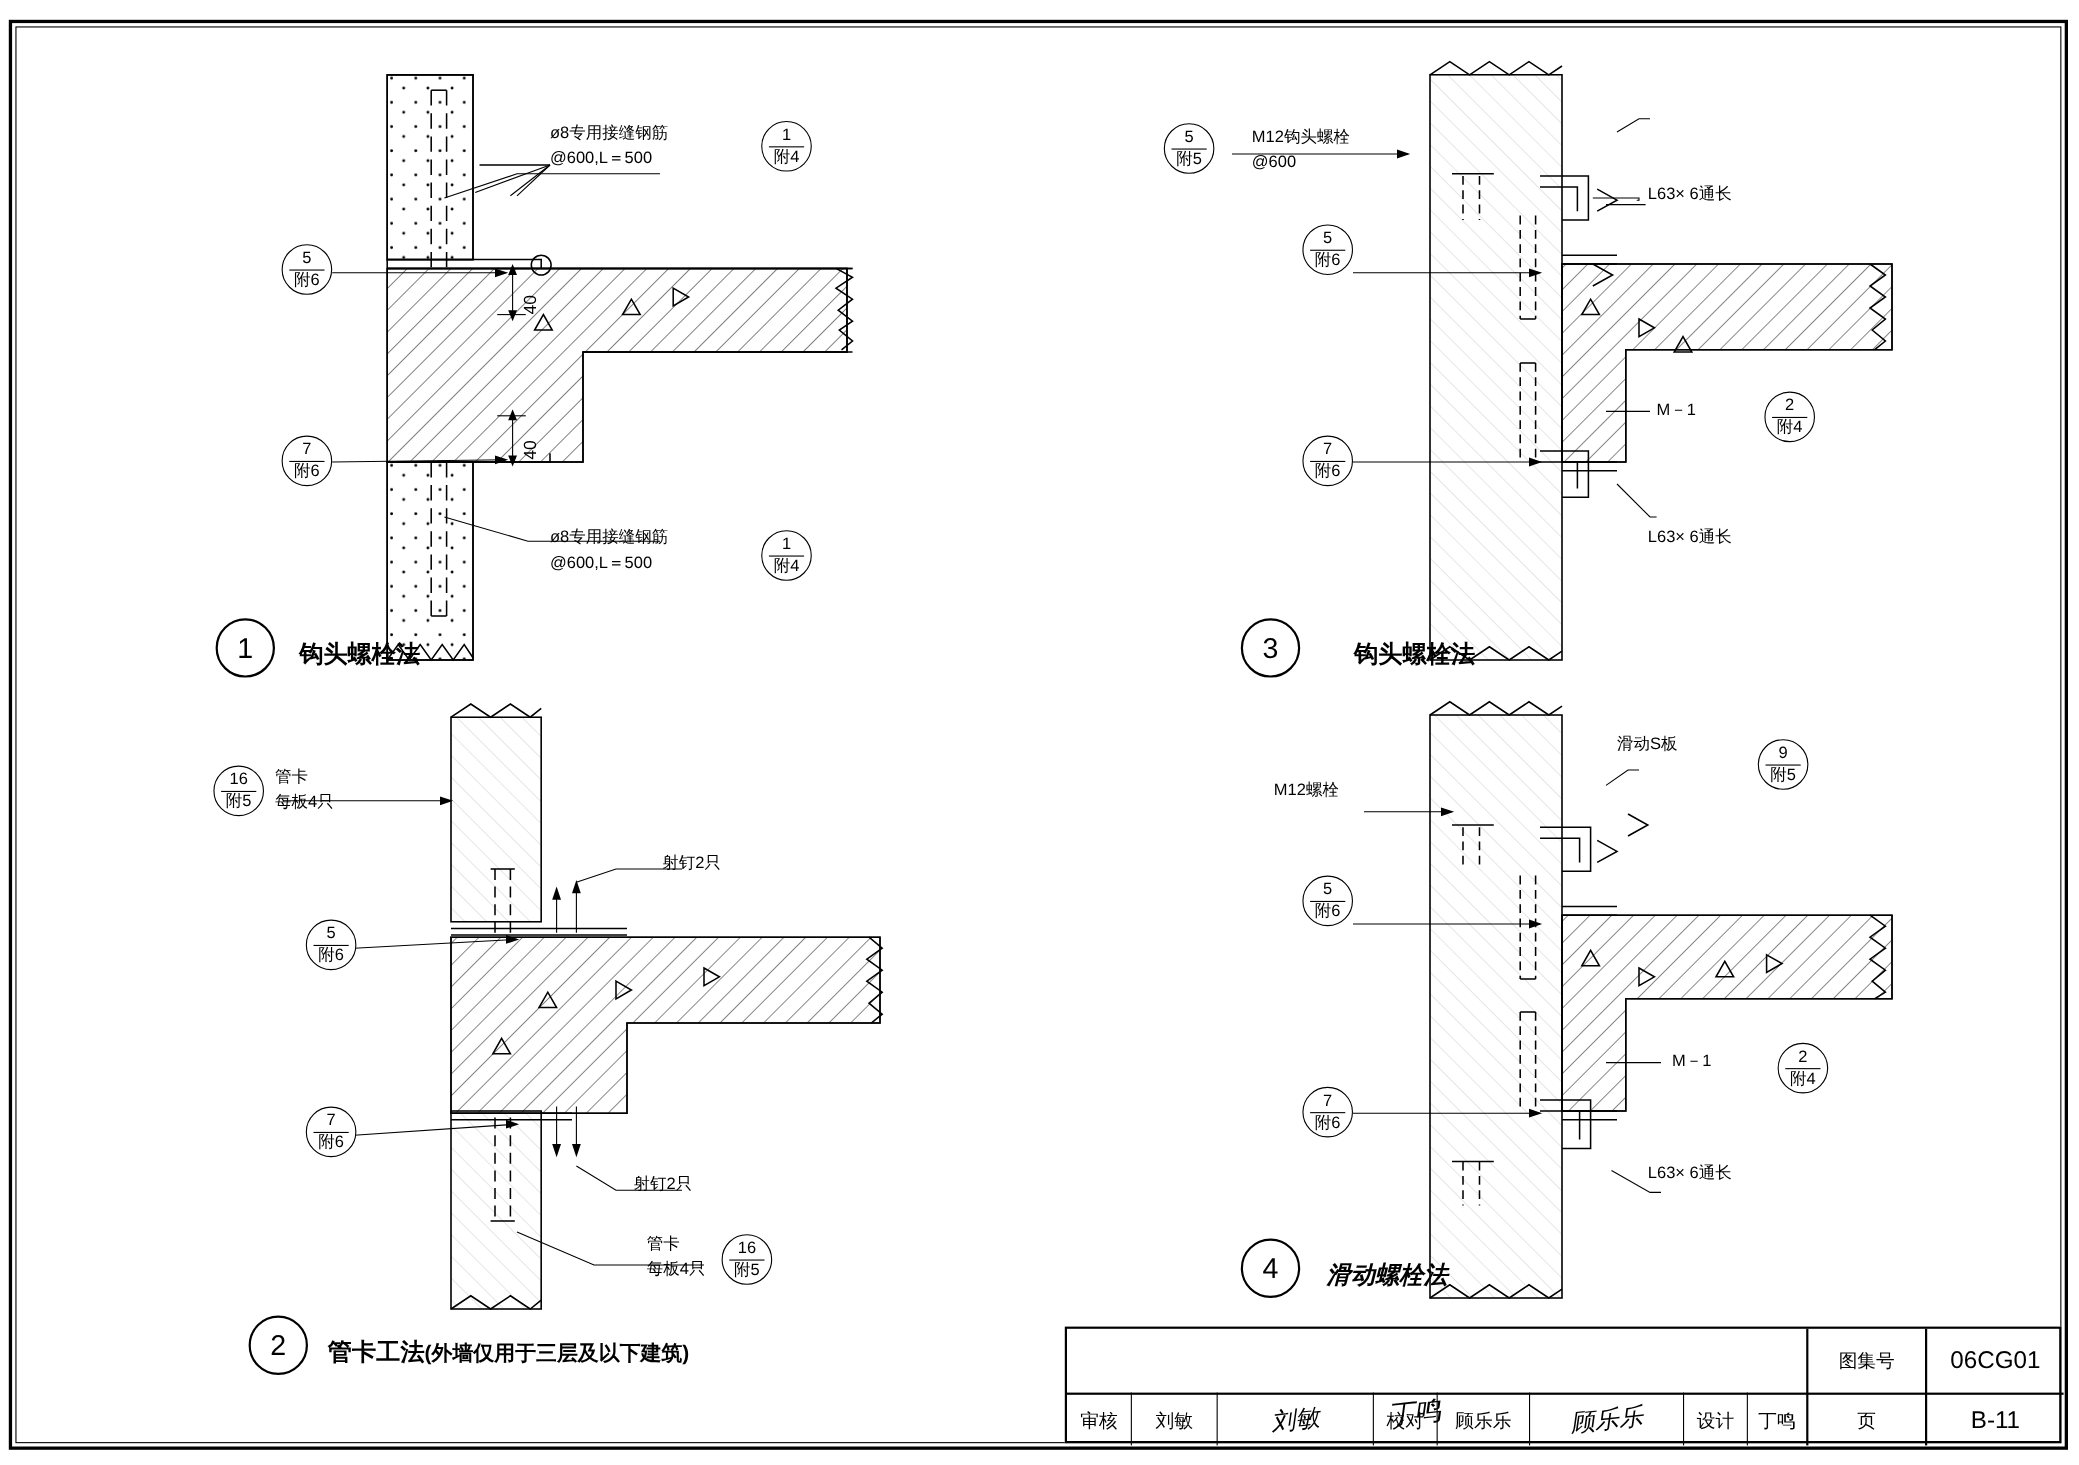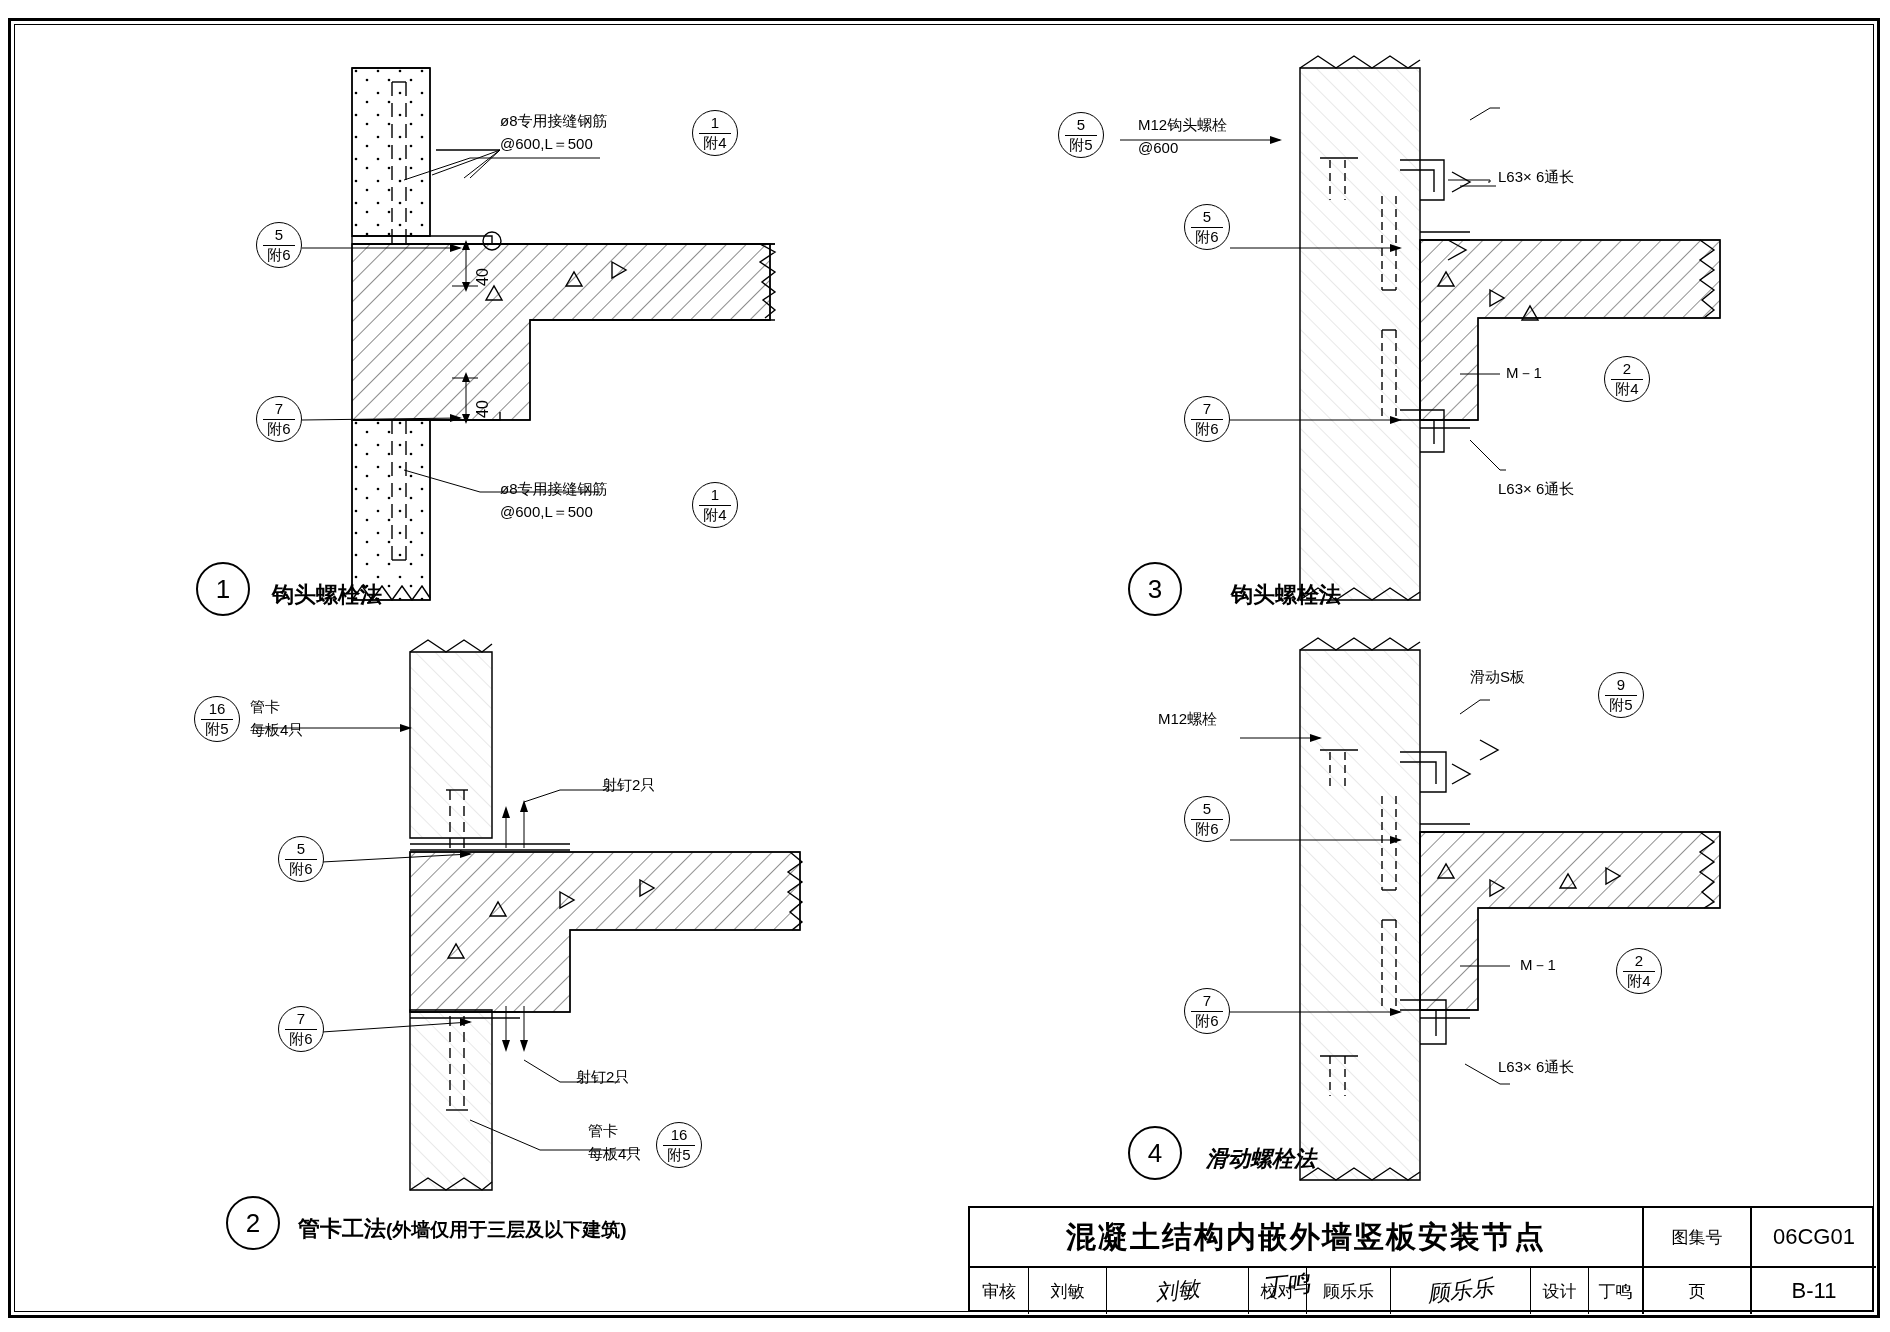--- a/index.html
+++ b/index.html
@@ -557,21 +557,20 @@
     <div class="tb-line" style="left:780px; top:0px; width:2px; height:106px;"></div>
 
     <div class="tb-line" style="left:58px; top:58px; width:1px; height:48px;"></div>
     <div class="tb-line" style="left:136px; top:58px; width:1px; height:48px;"></div>
     <div class="tb-line" style="left:278px; top:58px; width:1px; height:48px;"></div>
     <div class="tb-line" style="left:336px; top:58px; width:1px; height:48px;"></div>
     <div class="tb-line" style="left:420px; top:58px; width:1px; height:48px;"></div>
     <div class="tb-line" style="left:560px; top:58px; width:1px; height:48px;"></div>
     <div class="tb-line" style="left:618px; top:58px; width:1px; height:48px;"></div>
 
-    <div class="tb-cell tb-title" style="left:0px; top:0px; width:672px; height:58px;">混凝土结构内嵌外墙竖板安装节点</div>
 
     <div class="tb-cell" style="left:674px; top:0px; width:106px; height:58px;">图集号</div>
     <div class="tb-cell" style="left:782px; top:0px; width:124px; height:58px; font-size:22px;">06CG01</div>
 
     <div class="tb-cell" style="left:674px; top:60px; width:106px; height:46px;">页</div>
     <div class="tb-cell" style="left:782px; top:60px; width:124px; height:46px; font-size:22px;border-radius:14px;">B-11</div>
 
     <div class="tb-cell" style="left:0px; top:60px; width:58px; height:46px;">审核</div>
     <div class="tb-cell" style="left:59px; top:60px; width:77px; height:46px;">刘敏</div>
     <div class="tb-cell sign" style="left:137px; top:60px; width:141px; height:46px;">刘敏</div>

